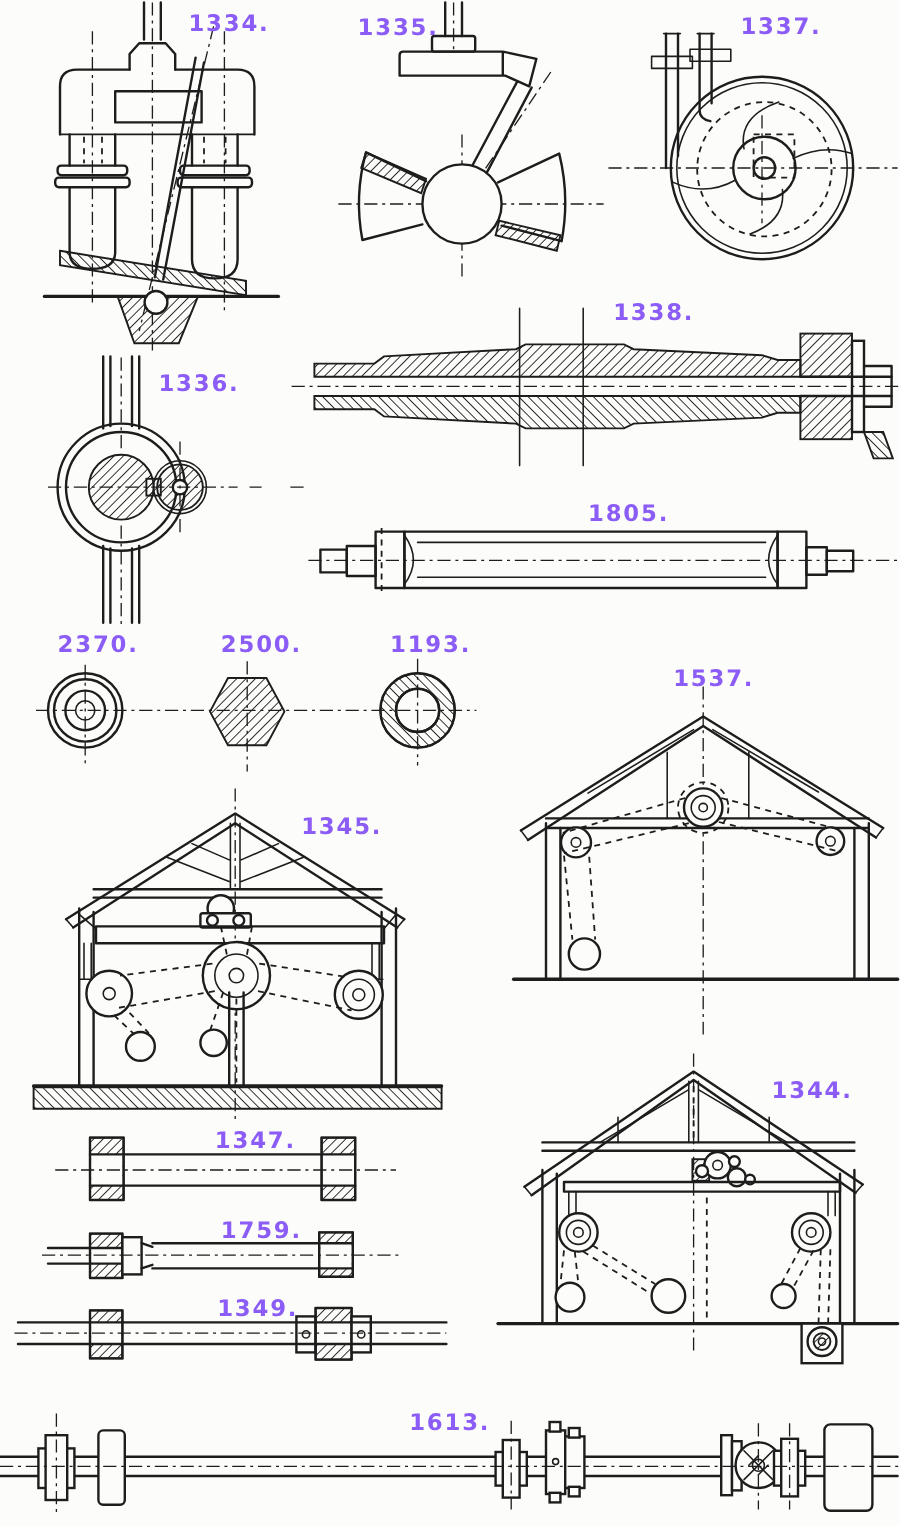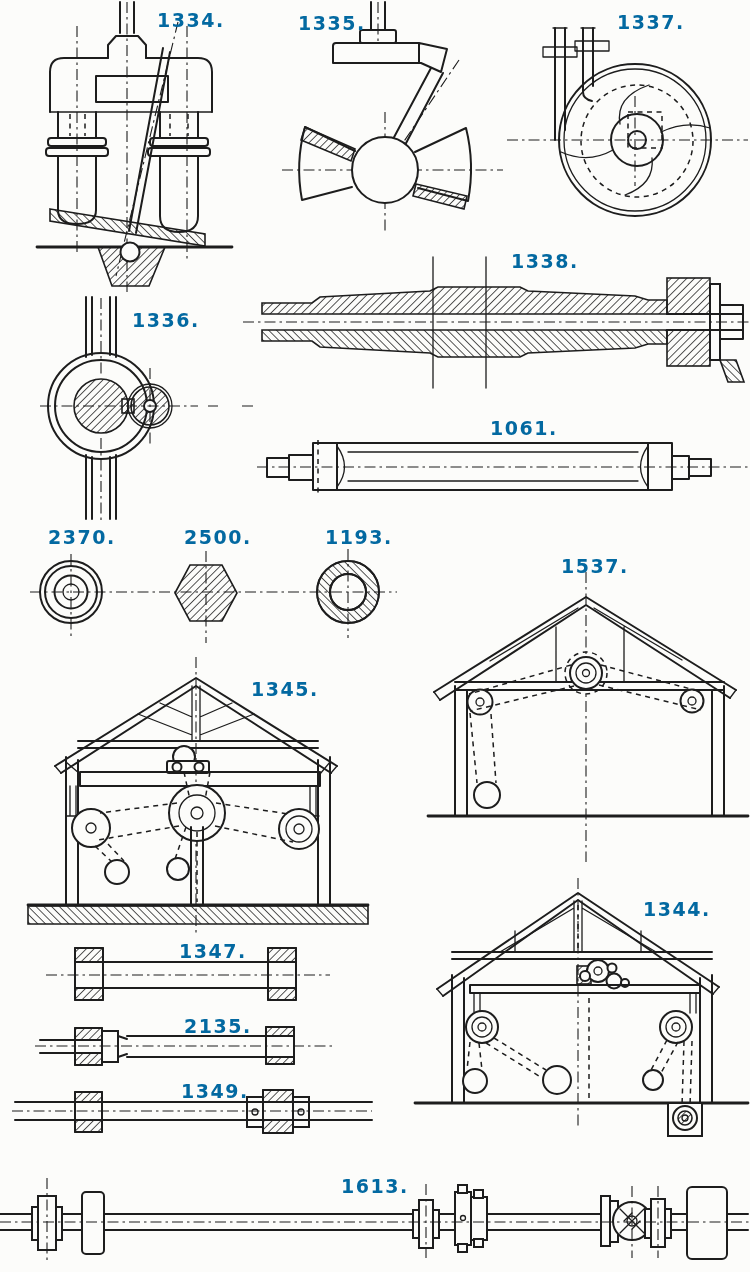--- a/index.html
+++ b/index.html
@@ -1,20 +1,20 @@
 <!DOCTYPE html>
 <html><head>
 <meta charset="utf-8">
 <style>
   html,body{margin:0;padding:0;background:#ddd;}
   .plate{position:relative;width:750px;height:1272px;background:#fcfcfa;overflow:hidden;
          font-family:"DejaVu Sans",sans-serif;}
   .fig{position:absolute;}
   .fig svg{display:block;}
-  .lbl{position:absolute;font-weight:700;font-size:19px;letter-spacing:1.5px;color:#0369a1;
+  .lbl{position:absolute;font-weight:700;font-size:19px;letter-spacing:1.5px;color:#8b5cf6;
        white-space:nowrap;font-family:"DejaVu Sans",sans-serif;}
   
   .s{stroke:#1d1d1d;fill:none;stroke-width:2;stroke-linecap:round;stroke-linejoin:round;}
   .t{stroke-width:1.3;}
   .w{stroke:#1d1d1d;fill:none;stroke-width:2.8;stroke-linecap:round;}
   .cl{stroke:#1d1d1d;fill:none;stroke-width:1.1;stroke-dasharray:11 4 2.5 4;}
   .d{stroke:#1d1d1d;fill:none;stroke-width:1.5;stroke-dasharray:5 4.5;}
   .hf{fill:url(#h45);stroke:#1d1d1d;stroke-width:1.6;}
   .hf2{fill:url(#h135);stroke:#1d1d1d;stroke-width:1.6;}
   .wf{fill:#fcfcfa;stroke:#1d1d1d;stroke-width:2;}
@@ -147,21 +147,21 @@
       <rect class="s" x="313" y="443" width="24" height="47"></rect>
       <rect class="s" x="648" y="443" width="24" height="47"></rect>
       <path class="d t" d="M318 440 V494"></path>
       <rect class="s" x="289" y="455" width="24" height="25"></rect>
       <rect class="s" x="267" y="458" width="22" height="19"></rect>
       <rect class="s" x="672" y="456" width="17" height="23"></rect>
       <rect class="s" x="689" y="459" width="22" height="17"></rect>
       <path class="cl" d="M257 467 H753"></path>
     </svg>
   </div>
-  <div class="lbl" style="left:490px;top:417px">1061.</div>
+  <div class="lbl" style="left:490px;top:417px">1805.</div>
 
   <div class="fig" style="left:25px;top:525px">
     <svg width="375" height="125" viewBox="25 525 375 125">
       <g>
         <circle class="s" cx="71" cy="592" r="31"></circle>
         <circle class="s" cx="71" cy="592" r="26"></circle>
         <circle class="s" cx="71" cy="592" r="16.5"></circle>
         <circle class="s t" cx="71" cy="592" r="8"></circle>
         <path class="cl" d="M71 554 V640"></path>
       </g>
@@ -314,21 +314,21 @@
         <rect class="s" x="263" y="1090" width="30" height="43"></rect>
         <rect class="wf" x="293" y="1097" width="16" height="30"></rect>
         <circle class="s t" cx="255" cy="1112" r="3"></circle>
         <circle class="s t" cx="301" cy="1112" r="3"></circle>
         <path class="s" d="M15 1102 H372 M15 1120 H372"></path>
         <path class="cl" d="M12 1111 H372"></path>
       </g>
     </svg>
   </div>
   <div class="lbl" style="left:179px;top:940px">1347.</div>
-  <div class="lbl" style="left:184px;top:1015px">2135.</div>
+  <div class="lbl" style="left:184px;top:1015px">1759.</div>
   <div class="lbl" style="left:181px;top:1080px">1349.</div>
 
   <div class="fig" style="left:0;top:1165px">
     <svg width="750" height="107" viewBox="0 1165 750 107">
       <path class="s" d="M0 1214 H748 M0 1230 H748"></path>
       <rect class="wf" x="32" y="1207" width="30" height="33"></rect>
       <rect class="wf" x="38" y="1196" width="18" height="54"></rect>
       <rect class="wf" x="82" y="1192" width="22" height="62" rx="4"></rect>
       <rect class="wf" x="413" y="1210" width="26" height="28"></rect>
       <rect class="wf" x="419" y="1200" width="14" height="48"></rect>

